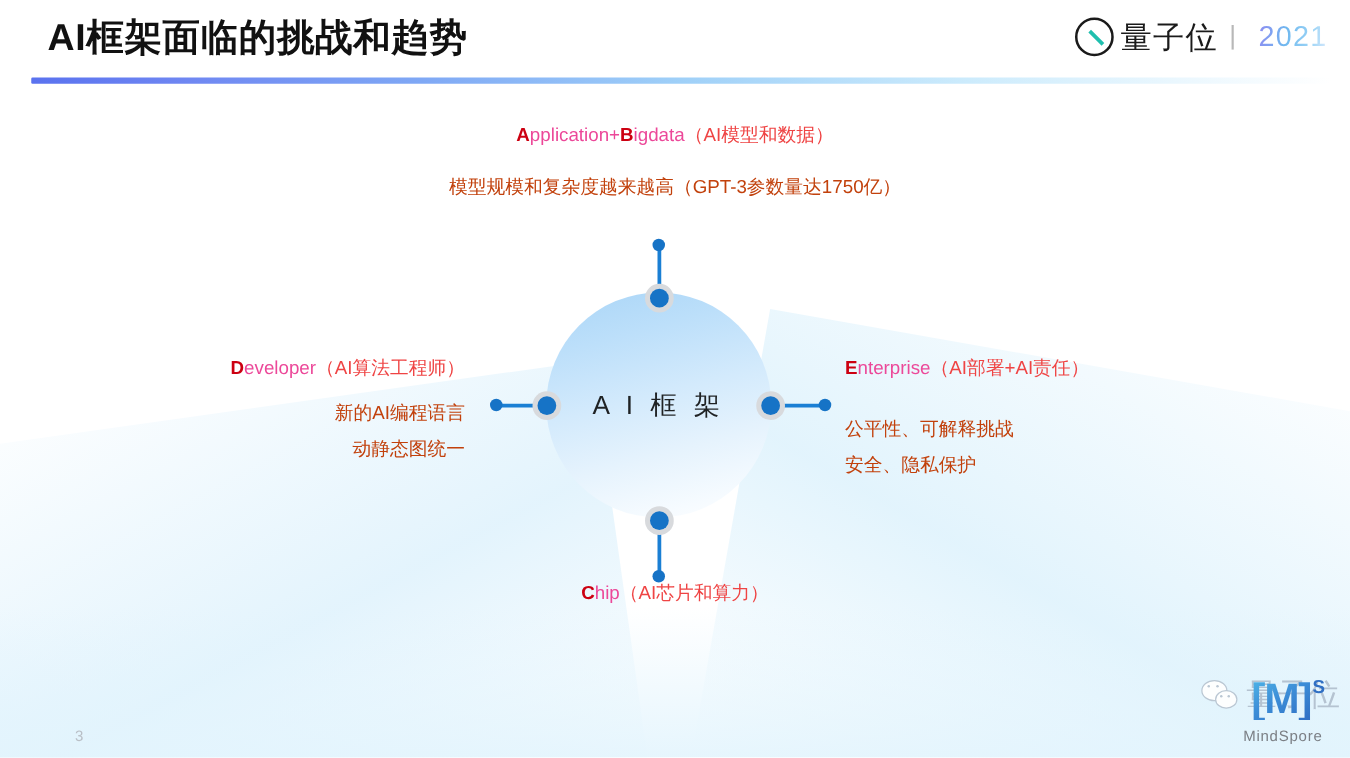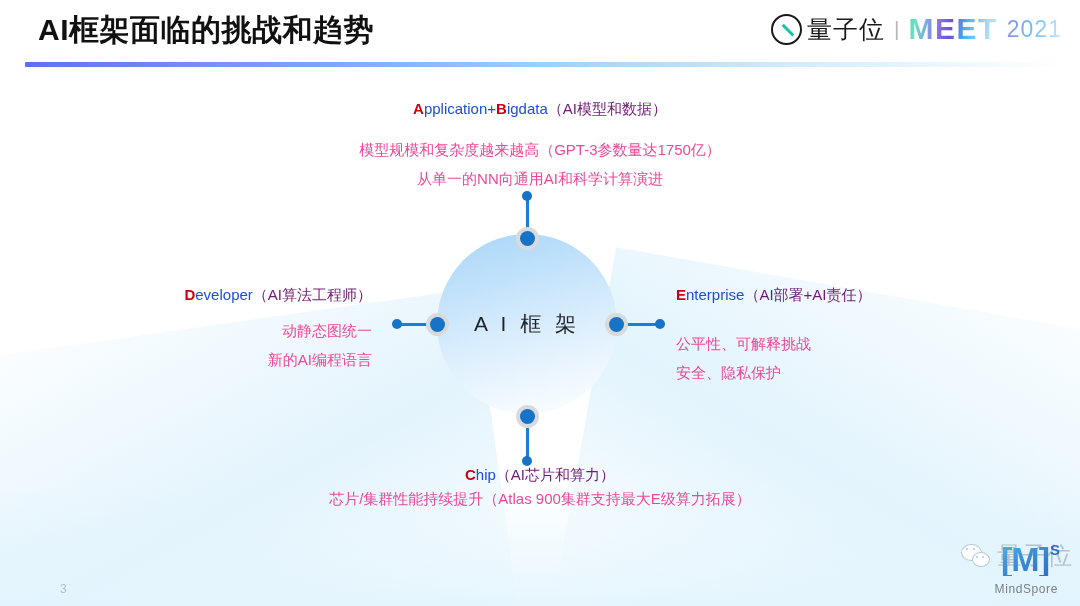--- a/index.html
+++ b/index.html
@@ -155,26 +155,26 @@
   }
 
   
   .head-line {
     font-size: 15px;
     white-space: nowrap;
     color: #3b6fe0;
     line-height: 1.2;
   }
   .head-cap { color: #cc0011; font-weight: bold; }
-  .head-rest { color: #1d4ed8; }
-  .head-paren { color: #701a75; }
+  .head-rest { color: #ec4899; }
+  .head-paren { color: #ef4444; }
 
   .body-line {
     font-size: 15px;
-    color: #ec4899;
+    color: #c2410c;
     white-space: nowrap;
     line-height: 1.95;
   }
 
   .blk-top {
     position: absolute;
     left: 0; top: 100px;
     width: 1080px;
     text-align: center;
   }
@@ -282,21 +282,20 @@
   <div class="bg-wash-right"></div>
   <div class="bg-wash-bottom"></div>
 
   <div class="page-title">AI框架面临的挑战和趋势</div>
   <div class="divider"></div>
 
   <div class="brand">
     <span class="brand-q"></span>
     <span class="brand-name">量子位</span>
     <span class="brand-sep">|</span>
-    <span class="brand-meet">MEET</span>
     <span class="brand-year">2021</span>
   </div>
 
   <div class="hub">
     <span class="hub-label">A I 框 架</span>
   </div>
 
   <div class="conn-line conn-v" style="left:525.5px; top:196px; height:46px;"></div>
   <div class="node-small" style="left:522px; top:191px;"></div>
   <div class="node-big" style="left:519.5px; top:231px;"></div>
@@ -311,44 +310,42 @@
 
   <div class="conn-line conn-h" style="left:613px; top:322.5px; width:44px;"></div>
   <div class="node-big" style="left:609px; top:316.5px;"></div>
   <div class="node-small" style="left:655px; top:319px;"></div>
 
   <div class="blk-top">
     <div class="head-line">
       <span class="head-cap">A</span><span class="head-rest">pplication+</span><span class="head-cap">B</span><span class="head-rest">igdata</span><span class="head-paren">（AI模型和数据）</span>
     </div>
     <div class="body-line">模型规模和复杂度越来越高（GPT-3参数量达1750亿）</div>
-    <div class="body-line">从单一的NN向通用AI和科学计算演进</div>
   </div>
 
   <div class="blk-left">
     <div class="head-line">
       <span class="head-cap">D</span><span class="head-rest">eveloper</span><span class="head-paren">（AI算法工程师）</span>
     </div>
+    <div class="body-line">新的AI编程语言</div>
     <div class="body-line">动静态图统一</div>
-    <div class="body-line">新的AI编程语言</div>
   </div>
 
   <div class="blk-right">
     <div class="head-line">
       <span class="head-cap">E</span><span class="head-rest">nterprise</span><span class="head-paren">（AI部署+AI责任）</span>
     </div>
     <div class="body-line">公平性、可解释挑战</div>
     <div class="body-line">安全、隐私保护</div>
   </div>
 
   <div class="blk-bottom">
     <div class="head-line">
       <span class="head-cap">C</span><span class="head-rest">hip</span><span class="head-paren">（AI芯片和算力）</span>
     </div>
-    <div class="body-line">芯片/集群性能持续提升（Atlas 900集群支持最大E级算力拓展）</div>
   </div>
 
   <div class="page-num">3</div>
 
   <div class="watermark">
     <span class="wechat-icon">
       <span class="bub bub1"></span>
       <span class="bub bub2"></span>
       <span class="dot" style="left:5px; top:5px;"></span>
       <span class="dot" style="left:12px; top:5px;"></span>

